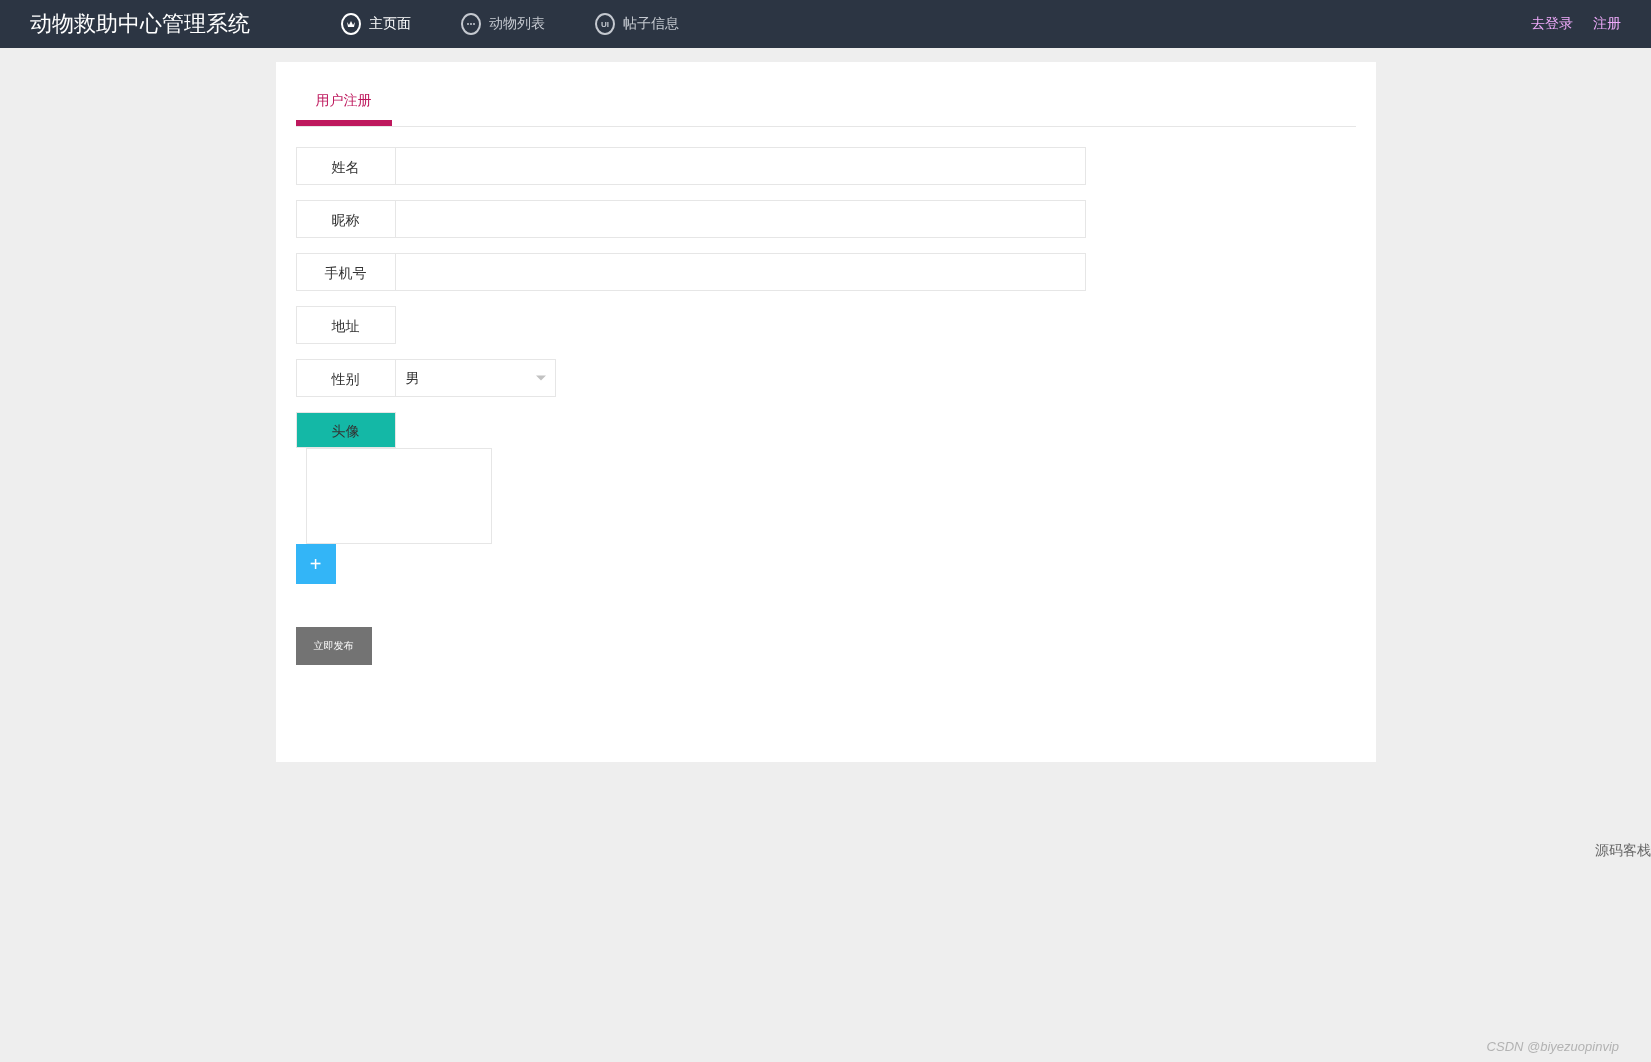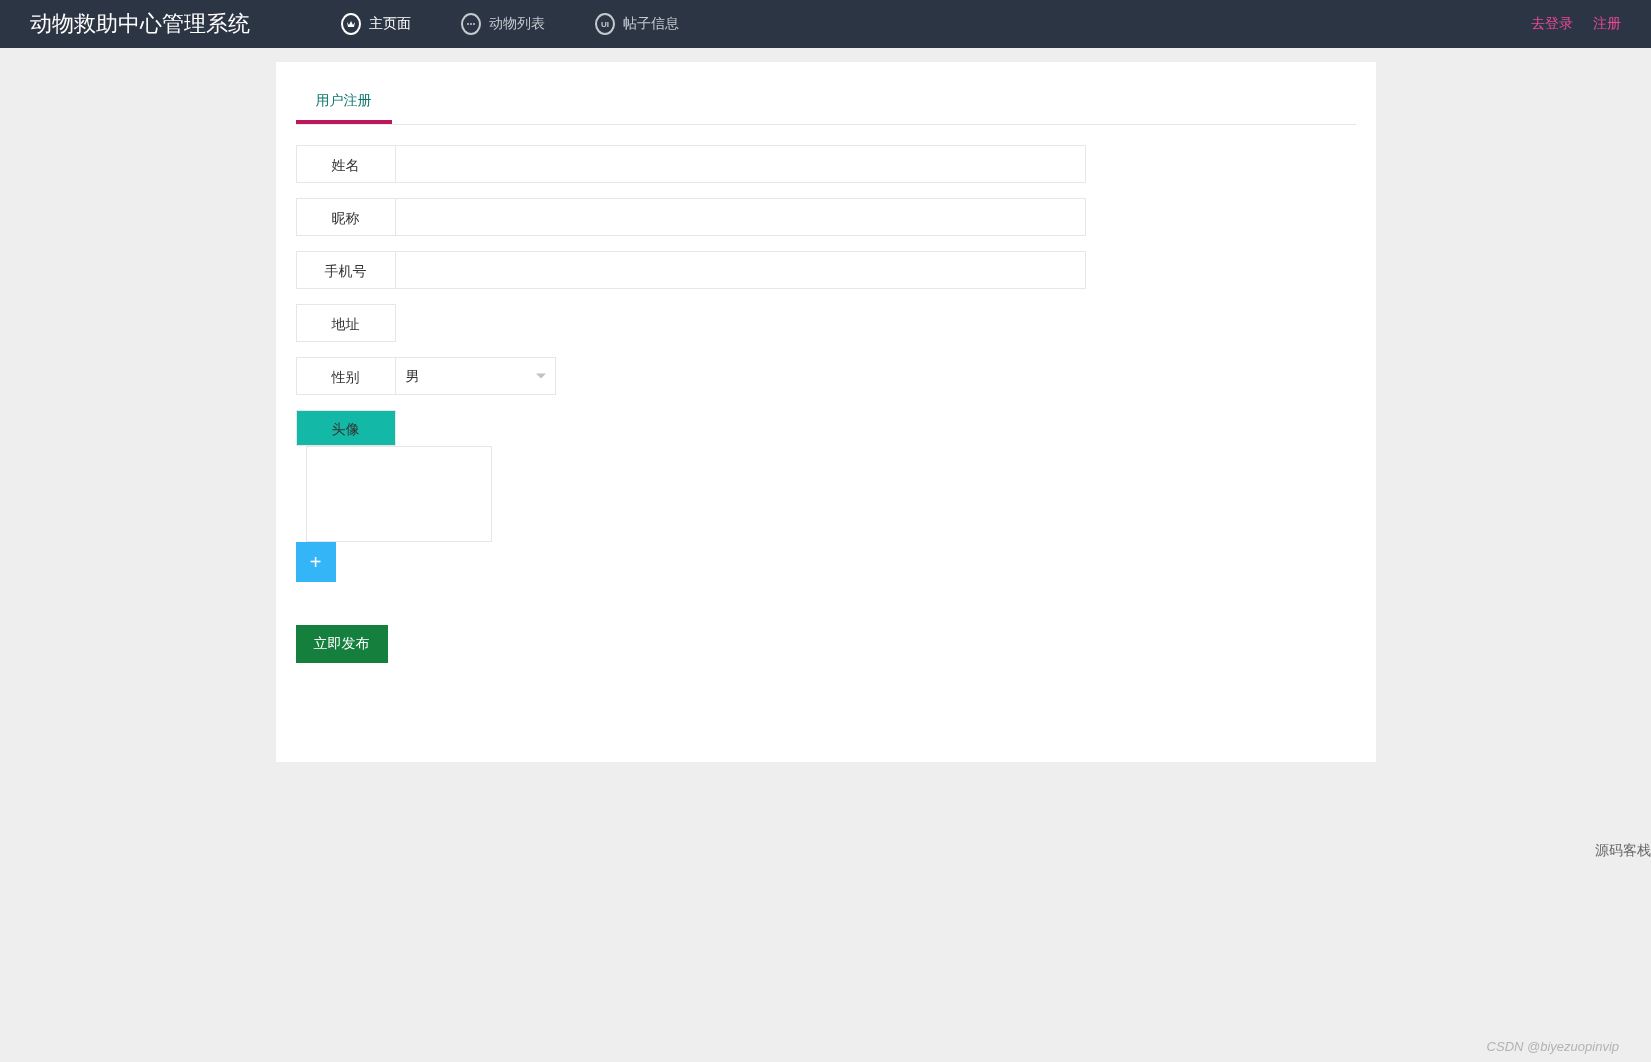--- a/index.html
+++ b/index.html
@@ -53,40 +53,40 @@
       align-items: center;
       justify-content: center;
       font-size: 10px;
       font-weight: bold;
     }
     .nav-right {
       display: flex;
       gap: 20px;
     }
     .nav-right-item {
-      color: #ec4899;
+      color: #f0abfc;
       cursor: pointer;
       font-size: 14px;
     }
     .container {
       max-width: 1100px;
       margin: 14px auto 0;
       background: #fff;
       padding: 20px;
       min-height: 700px;
     }
     .tab-bar {
       border-bottom: 1px solid #e6e6e6;
       margin-bottom: 20px;
     }
     .tab {
       display: inline-block;
       padding: 10px 20px;
-      color: #0f766e;
-      border-bottom: 4px solid #be185d;
+      color: #be185d;
+      border-bottom: 6px solid #be185d;
       cursor: pointer;
       font-size: 14px;
     }
     .form-row {
       display: flex;
       margin-bottom: 15px;
     }
     .form-label {
       width: 100px;
       height: 38px;
@@ -174,26 +174,26 @@
       color: #fff;
       border: none;
       font-size: 20px;
       cursor: pointer;
       margin-top: 0px;
       display: flex;
       align-items: center;
       justify-content: center;
     }
     .submit-btn {
-      background: #15803d;
+      background: #737373;
       color: #fff;
       border: none;
       padding: 0 18px;
       height: 38px;
-      font-size: 14px;
+      font-size: 10px;
       cursor: pointer;
       margin-top: 28px;
     }
     .footer {
       text-align: right;
       padding: 30px 0;
       color: #666;
       font-size: 14px;
       margin-top: 50px;
     }

